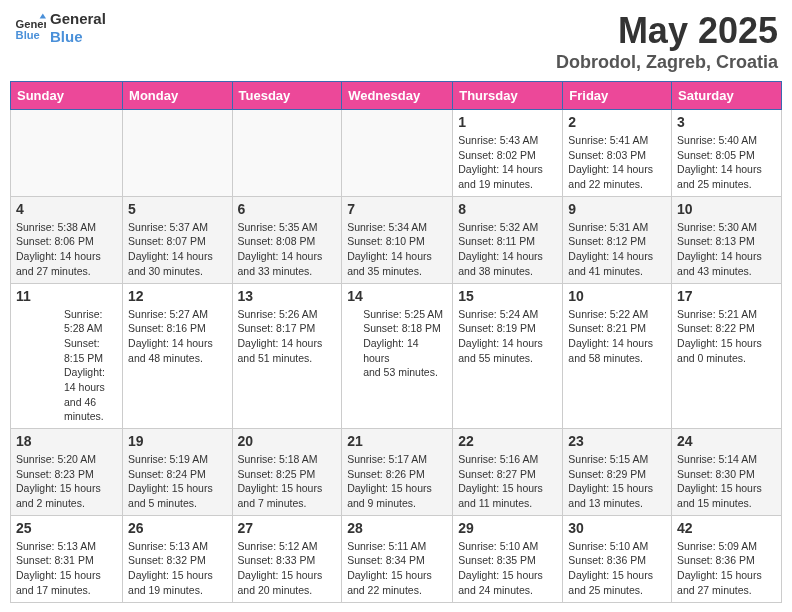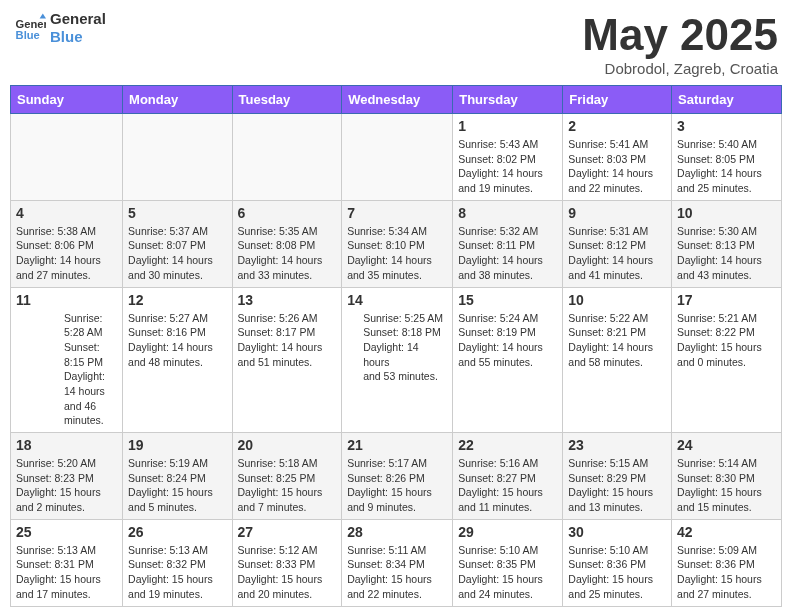--- a/index.html
+++ b/index.html
@@ -23,35 +23,36 @@
     }
     .logo-icon {
       width: 32px;
       height: 32px;
       margin-right: 4px;
     }
     .title-block {
       text-align: right;
     }
     .month-title {
-      font-size: 44px;
+      font-size: 36px;
       font-weight: bold;
       color: #333;
     }
     .location {
-      font-size: 15px;
+      font-size: 18px;
       color: #555;
+      font-weight: bold;
     }
     .calendar {
       width: 100%;
       border-collapse: collapse;
       border: 1px solid #ccc;
     }
     .calendar th {
-      background-color: #8b5cf6;
+      background-color: #ec4899;
       color: #fff;
       text-align: left;
       padding: 6px 6px;
       font-size: 13px;
       font-weight: bold;
       border: 1px solid #3a6ab1;
     }
     .calendar td {
       border: 1px solid #ccc;
       vertical-align: top;

